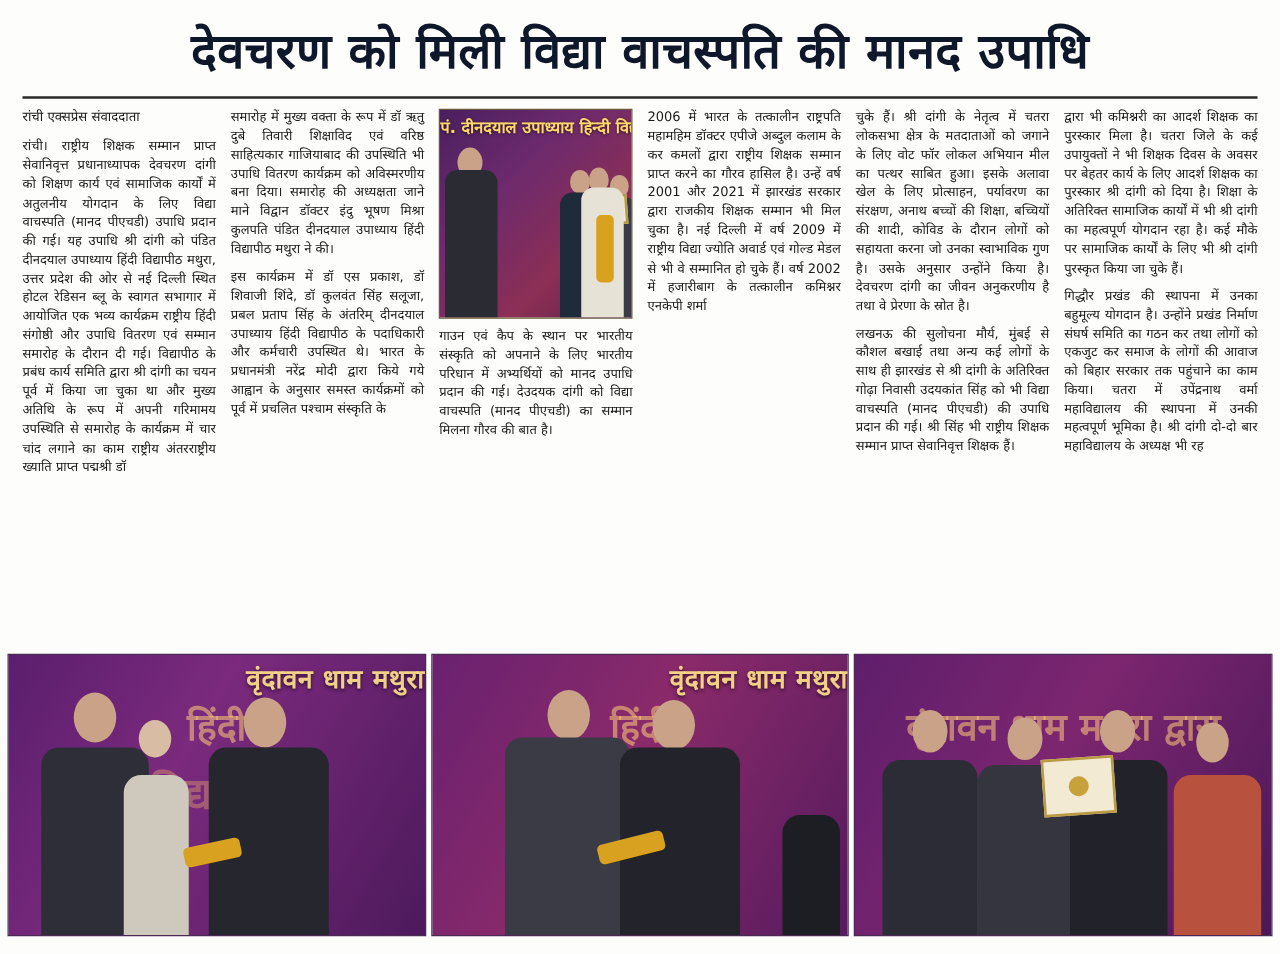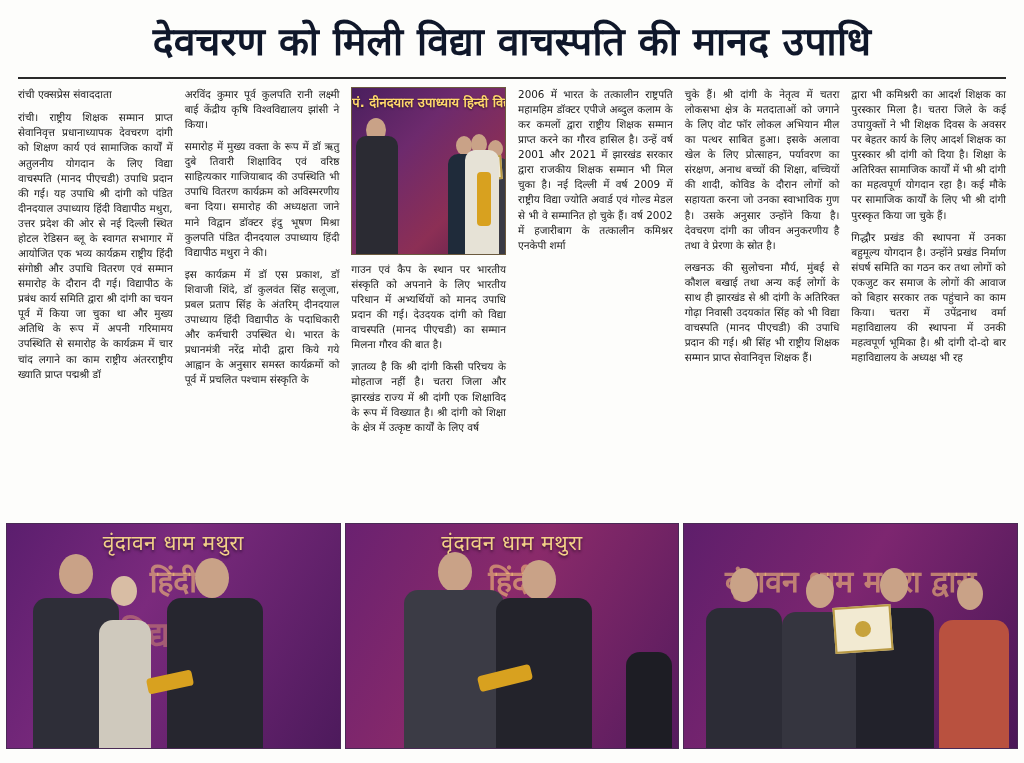--- a/index.html
+++ b/index.html
@@ -143,23 +143,23 @@
     border: 1px solid #4a2a55;
     box-sizing: border-box;
   }
   .pic.p1 { background: linear-gradient(120deg,#5b1e6e 0%, #7b2a7d 40%, #4d1a5c 100%); }
   .pic.p2 { background: linear-gradient(120deg,#6a2170 0%, #8a2a6a 45%, #551b5e 100%); }
   .pic.p3 { background: linear-gradient(120deg,#5e1e6b 0%, #7d2670 45%, #4b1857 100%); }
   .pic .bg-text {
     position: absolute;
     top: 4px;
     left: 0; right: 0;
-    text-align: center;
-    font-family: "DejaVu Sans", sans-serif;
-    font-weight: normal;
+    text-align: right;
+    font-family: "DejaVu Sans", sans-serif;
+    font-weight: bold;
     font-size: 21px;
     color: rgba(255,223,140,0.92);
     text-shadow: 0 2px 3px rgba(0,0,0,.55);
     white-space: nowrap;
     letter-spacing: .5px;
   }
   .pic .bg-text2 {
     position: absolute;
     top: 36px;
     left: 0; right: 0;
@@ -218,21 +218,20 @@
   <div class="rule"></div>
 
   <div class="columns">
 
     <div class="col">
       <span class="byline">रांची एक्सप्रेस संवाददाता</span>
       <p>रांची। राष्ट्रीय शिक्षक सम्मान प्राप्त सेवानिवृत्त प्रधानाध्यापक देवचरण दांगी को शिक्षण कार्य एवं सामाजिक कार्यों में अतुलनीय योगदान के लिए विद्या वाचस्पति (मानद पीएचडी) उपाधि प्रदान की गई। यह उपाधि श्री दांगी को पंडित दीनदयाल उपाध्याय हिंदी विद्यापीठ मथुरा, उत्तर प्रदेश की ओर से नई दिल्ली स्थित होटल रेडिसन ब्लू के स्वागत सभागार में आयोजित एक भव्य कार्यक्रम राष्ट्रीय हिंदी संगोष्ठी और उपाधि वितरण एवं सम्मान समारोह के दौरान दी गई। विद्यापीठ के प्रबंध कार्य समिति द्वारा श्री दांगी का चयन पूर्व में किया जा चुका था और मुख्य अतिथि के रूप में अपनी गरिमामय उपस्थिति से समारोह के कार्यक्रम में चार चांद लगाने का काम राष्ट्रीय अंतरराष्ट्रीय ख्याति प्राप्त पद्मश्री डॉ</p>
     </div>
 
     <div class="col">
-      <p>अरविंद कुमार पूर्व कुलपति रानी लक्ष्मी बाई केंद्रीय कृषि विश्वविद्यालय झांसी ने किया।</p>
       <p>समारोह में मुख्य वक्ता के रूप में डॉ ऋतु दुबे तिवारी शिक्षाविद एवं वरिष्ठ साहित्यकार गाजियाबाद की उपस्थिति भी उपाधि वितरण कार्यक्रम को अविस्मरणीय बना दिया। समारोह की अध्यक्षता जाने माने विद्वान डॉक्टर इंदु भूषण मिश्रा कुलपति पंडित दीनदयाल उपाध्याय हिंदी विद्यापीठ मथुरा ने की।</p>
       <p>इस कार्यक्रम में डॉ एस प्रकाश, डॉ शिवाजी शिंदे, डॉ कुलवंत सिंह सलूजा, प्रबल प्रताप सिंह के अंतरिम् दीनदयाल उपाध्याय हिंदी विद्यापीठ के पदाधिकारी और कर्मचारी उपस्थित थे। भारत के प्रधानमंत्री नरेंद्र मोदी द्वारा किये गये आह्वान के अनुसार समस्त कार्यक्रमों को पूर्व में प्रचलित पश्चाम संस्कृति के</p>
     </div>
 
     <div class="col">
       <div class="photo-top">
         <div class="banner">पं. दीनदयाल उपाध्याय हिन्दी विद्यापीठ</div>
 
         <div class="head" style="left:14px;top:30px;width:20px;height:24px;"></div>
         <div class="fig" style="left:4px;width:42px;height:118px;background:#2b2b33;"></div>
@@ -245,21 +244,20 @@
 
         <div class="cert" style="left:120px;top:68px;width:26px;height:20px;">
           <span class="seal"></span>
         </div>
 
         <div class="head" style="right:18px;top:46px;width:16px;height:20px;"></div>
         <div class="fig" style="right:6px;width:34px;height:104px;background:#e6e2d6;"></div>
         <div class="shawl" style="right:14px;bottom:28px;width:14px;height:54px;"></div>
       </div>
       <p>गाउन एवं कैप के स्थान पर भारतीय संस्कृति को अपनाने के लिए भारतीय परिधान में अभ्यर्थियों को मानद उपाधि प्रदान की गई। देउदयक दांगी को विद्या वाचस्पति (मानद पीएचडी) का सम्मान मिलना गौरव की बात है।</p>
-      <p>ज्ञातव्य है कि श्री दांगी किसी परिचय के मोहताज नहीं है। चतरा जिला और झारखंड राज्य में श्री दांगी एक शिक्षाविद के रूप में विख्यात है। श्री दांगी को शिक्षा के क्षेत्र में उत्कृष्ट कार्यों के लिए वर्ष</p>
     </div>
 
     <div class="col">
       <p>2006 में भारत के तत्कालीन राष्ट्रपति महामहिम डॉक्टर एपीजे अब्दुल कलाम के कर कमलों द्वारा राष्ट्रीय शिक्षक सम्मान प्राप्त करने का गौरव हासिल है। उन्हें वर्ष 2001 और 2021 में झारखंड सरकार द्वारा राजकीय शिक्षक सम्मान भी मिल चुका है। नई दिल्ली में वर्ष 2009 में राष्ट्रीय विद्या ज्योति अवार्ड एवं गोल्ड मेडल से भी वे सम्मानित हो चुके हैं। वर्ष 2002 में हजारीबाग के तत्कालीन कमिश्नर एनकेपी शर्मा</p>
     </div>
 
     <div class="col">
       <p>चुके हैं। श्री दांगी के नेतृत्व में चतरा लोकसभा क्षेत्र के मतदाताओं को जगाने के लिए वोट फॉर लोकल अभियान मील का पत्थर साबित हुआ। इसके अलावा खेल के लिए प्रोत्साहन, पर्यावरण का संरक्षण, अनाथ बच्चों की शिक्षा, बच्चियों की शादी, कोविड के दौरान लोगों को सहायता करना जो उनका स्वाभाविक गुण है। उसके अनुसार उन्होंने किया है। देवचरण दांगी का जीवन अनुकरणीय है तथा वे प्रेरणा के स्रोत है।</p>
       <p>लखनऊ की सुलोचना मौर्य, मुंबई से कौशल बखाई तथा अन्य कई लोगों के साथ ही झारखंड से श्री दांगी के अतिरिक्त गोढ़ा निवासी उदयकांत सिंह को भी विद्या वाचस्पति (मानद पीएचडी) की उपाधि प्रदान की गई। श्री सिंह भी राष्ट्रीय शिक्षक सम्मान प्राप्त सेवानिवृत्त शिक्षक हैं।</p>
     </div>

